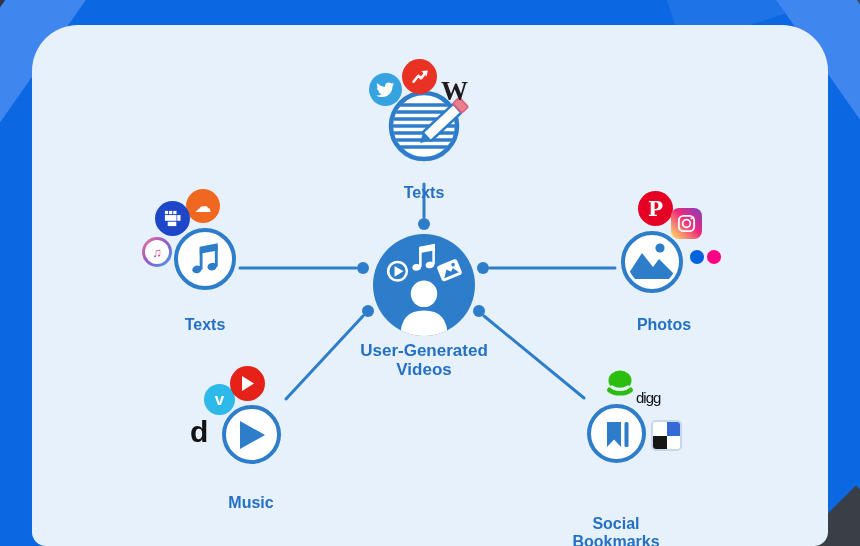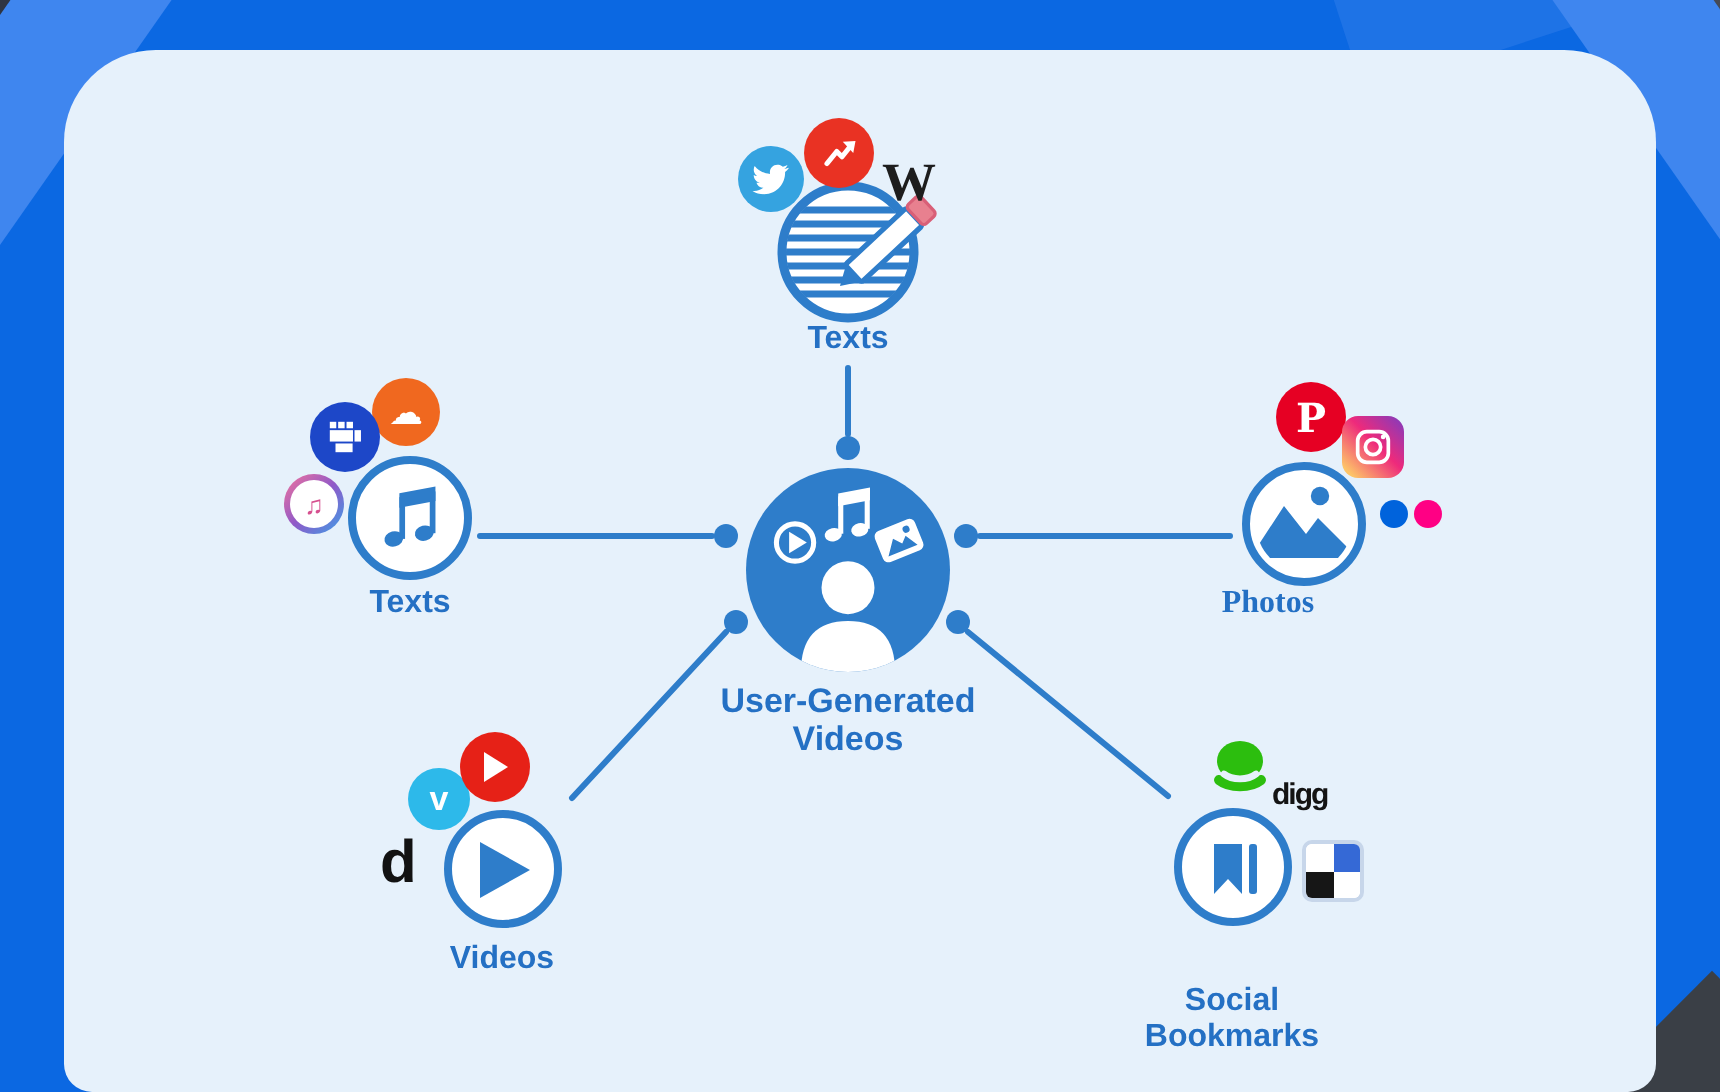--- a/index.html
+++ b/index.html
@@ -20,28 +20,28 @@
         border-radius:46px 46px 14px 14px;}
 
   
   svg.connectors{left:0;top:0;pointer-events:none;}
 
   
   .node-circle{border-radius:50%;background:#fff;border:4px solid #2e7dca;box-sizing:border-box;
                display:flex;align-items:center;justify-content:center;}
 
   .label{color:#2470c4;font-weight:bold;text-align:center;line-height:1.1;}
-  .label.small{font-size:16px;}
+  .label.small{font-size:16px;margin-top:23px;}
   .label.big{font-size:17px;}
 
   .round{border-radius:50%;display:flex;align-items:center;justify-content:center;}
 
   .wiki-w{font-family:"Liberation Serif",serif;font-weight:600;font-size:27px;color:#1d1d1d;}
   .dm-d{font-weight:bold;font-size:30px;color:#121212;}
-  .digg-text{font-weight:bold;font-size:15px;letter-spacing:-1px;color:#141414;}
+  .digg-text{font-weight:normal;font-size:15px;letter-spacing:-1px;color:#141414;}
   .sc-cloud{color:#fff;font-size:17px;line-height:1;}
   .vimeo-v{color:#fff;font-weight:bold;font-size:17px;}
   .pin-p{color:#fff;font-weight:bold;font-size:20px;font-family:"DejaVu Serif","Liberation Serif",serif;}
 
   .insta{width:31px;height:31px;border-radius:8px;
          background:linear-gradient(45deg,#fdc468 10%,#ee2a7b 55%,#8a3ab9 95%);
          display:flex;align-items:center;justify-content:center;}
   .flickr-dot{width:14px;height:14px;border-radius:50%;}
   .delicious{width:27px;height:27px;border-radius:5px;overflow:hidden;border:2px solid #c7d6ea;
              display:grid;grid-template-columns:1fr 1fr;grid-template-rows:1fr 1fr;background:#fff;}
@@ -204,37 +204,37 @@
     <svg width="23" height="23" viewBox="0 0 30 30" fill="none" stroke="#fff" stroke-width="2.4">
       <rect x="5" y="5" width="20" height="20" rx="6"></rect>
       <circle cx="15" cy="15" r="5"></circle>
       <circle cx="21.6" cy="8.4" r="1.5" fill="#fff" stroke="none"></circle>
     </svg>
   </div>
   <div class="abs" style="left:690px;top:250px;display:flex;gap:3px;">
     <span class="flickr-dot" style="background:#0063dc;"></span>
     <span class="flickr-dot" style="background:#ff0084;"></span>
   </div>
-  <div class="abs label small" style="left:584px;top:293px;width:100px;font-family:Liberation Serif, serif;">Photos</div>
+  <div class="abs label small" style="left:614px;top:293px;width:100px;">Photos</div>
 
   <div class="abs node-circle" style="left:222px;top:405px;width:59px;height:59px;">
     <svg width="30" height="32" viewBox="0 0 30 32">
       <polygon points="3,2 28,16 3,30" fill="#2e7dca"></polygon>
     </svg>
   </div>
   <div class="abs round" style="left:204px;top:384px;width:31px;height:31px;background:#2db9ea;">
     <span class="vimeo-v">v</span>
   </div>
   <div class="abs round" style="left:230px;top:366px;width:35px;height:35px;background:#e62117;">
     <svg width="15" height="17" viewBox="0 0 15 17">
       <polygon points="2,1 14,8.5 2,16" fill="#fff"></polygon>
     </svg>
   </div>
   <div class="abs dm-d" style="left:190px;top:415px;">d</div>
-  <div class="abs label small" style="left:201px;top:471px;width:100px;">Videos</div>
+  <div class="abs label small" style="left:201px;top:471px;width:100px;">Music</div>
 
   <div class="abs node-circle" style="left:587px;top:404px;width:59px;height:59px;">
     <svg width="36" height="36" viewBox="0 0 36 36" fill="#2e7dca">
       <path d="M8,6 h14 v25 l-7,-7.5 l-7,7.5 z"></path>
       <rect x="25.5" y="6" width="4" height="25" rx="1.5"></rect>
     </svg>
   </div>
   <div class="abs" style="left:604px;top:370px;">
     <svg width="32" height="30" viewBox="0 0 32 30">
       <ellipse cx="16" cy="10.5" rx="11.5" ry="10" fill="#2cbe0e"></ellipse>

